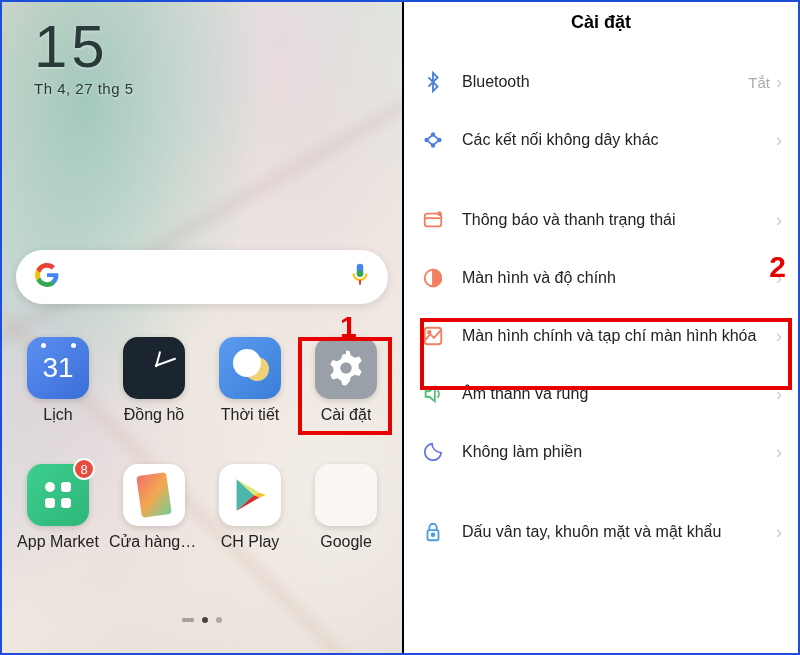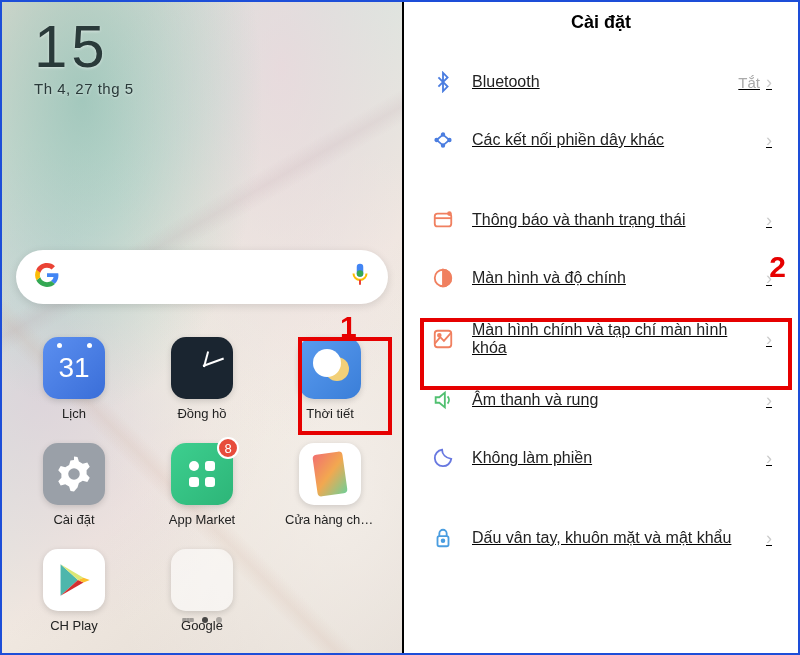--- a/index.html
+++ b/index.html
@@ -28,24 +28,24 @@
   
   .clock { position: absolute; top: 18px; left: 32px; color: #2a3a3a; font-weight: 300; text-shadow: 0 1px 3px rgba(255,255,255,0.5); }
   .clock .time-line { font-size: 60px; line-height: 0.9; letter-spacing: 4px; }
   .clock .date { font-size: 15px; margin-top: 6px; letter-spacing: 0.5px; }
   
   .search-bar { position: absolute; top: 248px; left: 14px; right: 14px; height: 54px; background: #fff; border-radius: 27px; display: flex; align-items: center; padding: 0 18px; box-shadow: 0 2px 8px rgba(0,0,0,0.12); }
   .google-g svg { width: 26px; height: 26px; }
   .mic-icon { margin-left: auto; }
   .mic-icon svg { width: 20px; height: 26px; }
   
-  .app-grid { position: absolute; top: 335px; left: 8px; right: 8px; display: grid; grid-template-columns: repeat(3,1fr); row-gap: 22px; }
+  .app-grid { position: absolute; top: 335px; left: 8px; right: 8px; display: grid; grid-template-columns: repeat(4,1fr); row-gap: 40px; }
   .app { display: flex; flex-direction: column; align-items: center; gap: 7px; }
   .app-icon-box { width: 62px; height: 62px; border-radius: 15px; display: flex; align-items: center; justify-content: center; position: relative; box-shadow: 0 2px 6px rgba(0,0,0,0.15); }
-  .app-label { font-size: 13px; color: #222; text-align: left; white-space: nowrap; overflow: hidden; text-overflow: ellipsis; max-width: 90px; }
+  .app-label { font-size: 16px; color: #222; text-align: left; white-space: nowrap; overflow: hidden; text-overflow: ellipsis; max-width: 90px; }
   
   .calendar-icon { background: linear-gradient(135deg,#5b8ff0,#3a6ed8); color:#fff; flex-direction:column; }
   .calendar-icon .num { font-size:28px; font-weight:500; }
   .calendar-icon::before { content:''; position:absolute; top:6px; left:14px; width:5px; height:5px; background:#fff; border-radius:50%; box-shadow: 30px 0 0 #fff; }
   
   .weather-icon { background: linear-gradient(135deg,#5b9cf0,#3a7ed8); }
   .weather-icon::after { content:''; position:absolute; width:28px; height:28px; background:#fff; border-radius:50%; top:12px; left:14px; box-shadow: 10px 6px 0 -2px #f2d078; }
   
   .clock-icon { background:#1a2530; position:relative; }
   .clock-icon::after { content:''; position:absolute; width:22px; height:2px; background:#fff; top:28px; left:32px; transform:rotate(-20deg); transform-origin:left; }
@@ -74,21 +74,21 @@
   .page-dots .sq span { flex:1; background:#333; }
   .page-dots .dot { width:6px; height:6px; border-radius:50%; background:#333; opacity:0.35; }
   .page-dots .dot.active { opacity:0.9; }
   
   
   .rect-red { position:absolute; border:4px solid #e60000; }
   .anno-num { position:absolute; color:#e60000; font-size:30px; font-weight:bold; }
   
   
   .settings-title { text-align:center; font-size:18px; font-weight:600; color:#000; margin-bottom:20px; }
-  .settings-list { padding: 0 16px; text-decoration: underline; }
+  .settings-list { padding: 0 6px; }
   .setting-row { display:flex; align-items:center; padding:14px 10px 14px 8px; min-height:58px; }
   .setting-row .icon-box { width:30px; display:flex; align-items:center; justify-content:center; }
   .setting-row .icon-box svg { width:22px; height:22px; }
   .setting-row .label { flex:1; font-size:16px; color:#222; padding-left:14px; }
   .setting-row .value { font-size:15px; color:#aaa; padding-right:6px; }
   .setting-row .chev { color:#ccc; font-size:18px; }
   .group-gap { height:22px; }
 </style>
 </head>
 <body>
@@ -218,21 +218,21 @@
         <div class="setting-row">
           <div class="icon-box" style="color: rgb(74, 125, 224);">
             <svg viewBox="0 0 24 24" fill="none" stroke="currentColor" stroke-width="1.8">
               <circle cx="5" cy="12" r="1.5"></circle>
               <circle cx="12" cy="6" r="1.5"></circle>
               <circle cx="19" cy="12" r="1.5"></circle>
               <circle cx="12" cy="18" r="1.5"></circle>
               <path d="M5 12l7-6 7 6-7 6z"></path>
             </svg>
           </div>
-          <div class="label">Các kết nối phiền dây khác</div>
+          <div class="label">Các kết nối không dây khác</div>
           <div class="chev">›</div>
         </div>
         <div class="group-gap"></div>
         <div class="setting-row">
           <div class="icon-box" style="color: rgb(240, 128, 96);">
             <svg viewBox="0 0 24 24" fill="none" stroke="currentColor" stroke-width="2">
               <rect x="3" y="5" width="18" height="14" rx="3"></rect>
               <line x1="3" y1="10" x2="21" y2="10"></line>
               <circle cx="19" cy="5" r="2.5" fill="currentColor" stroke="none"></circle>
             </svg>

